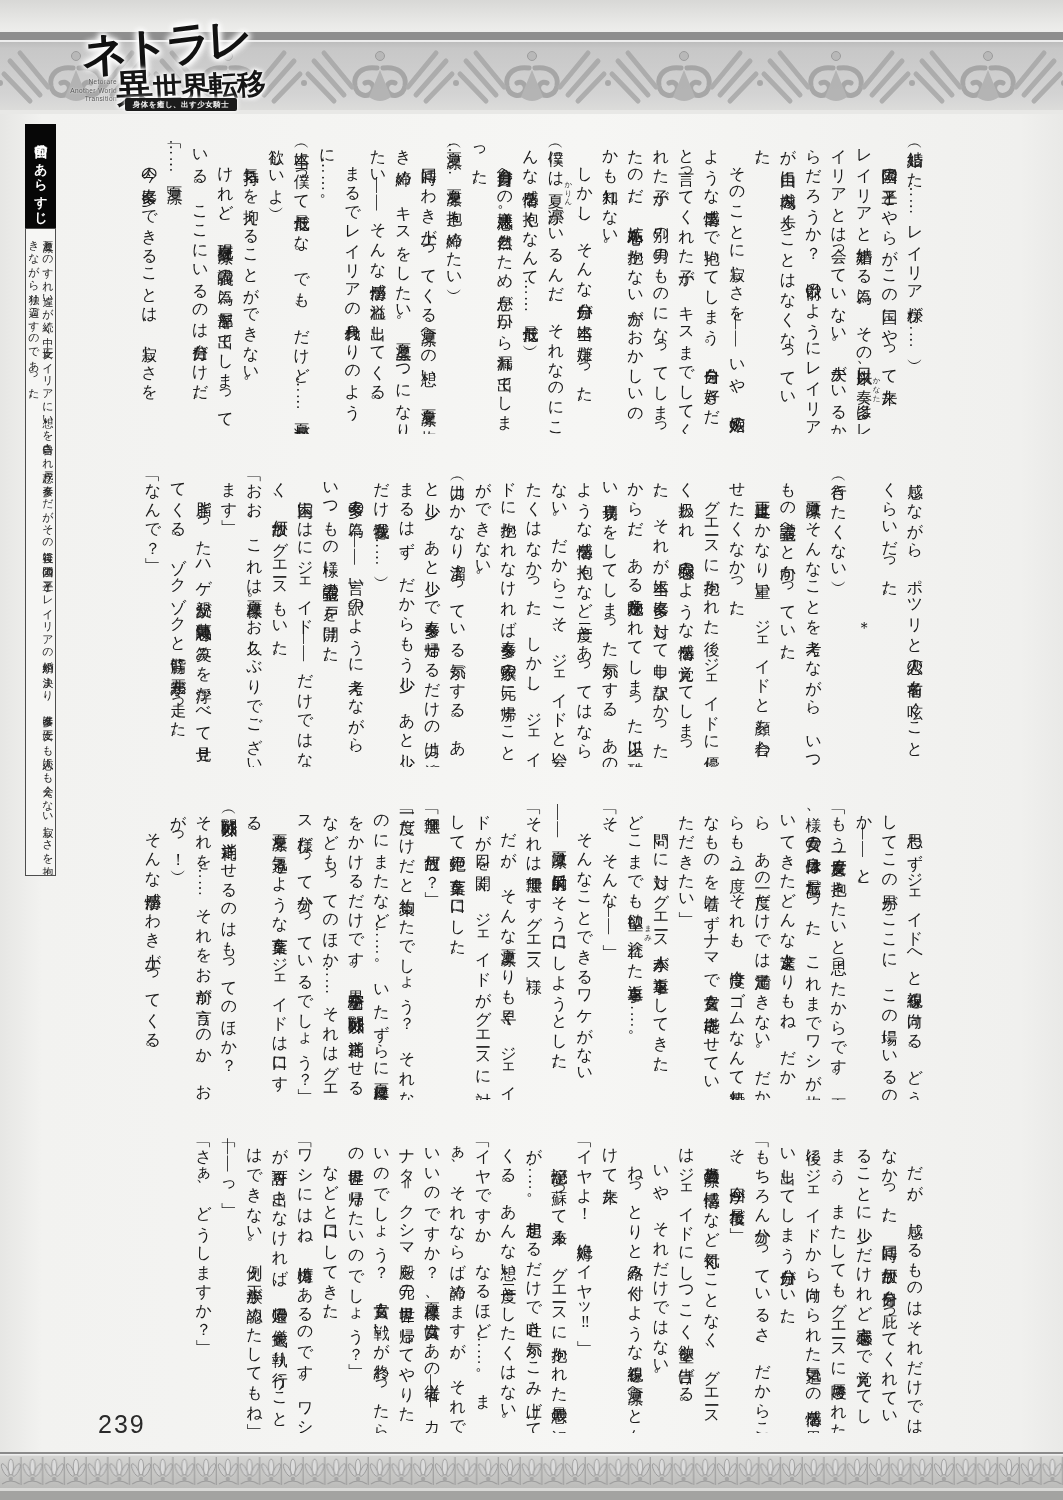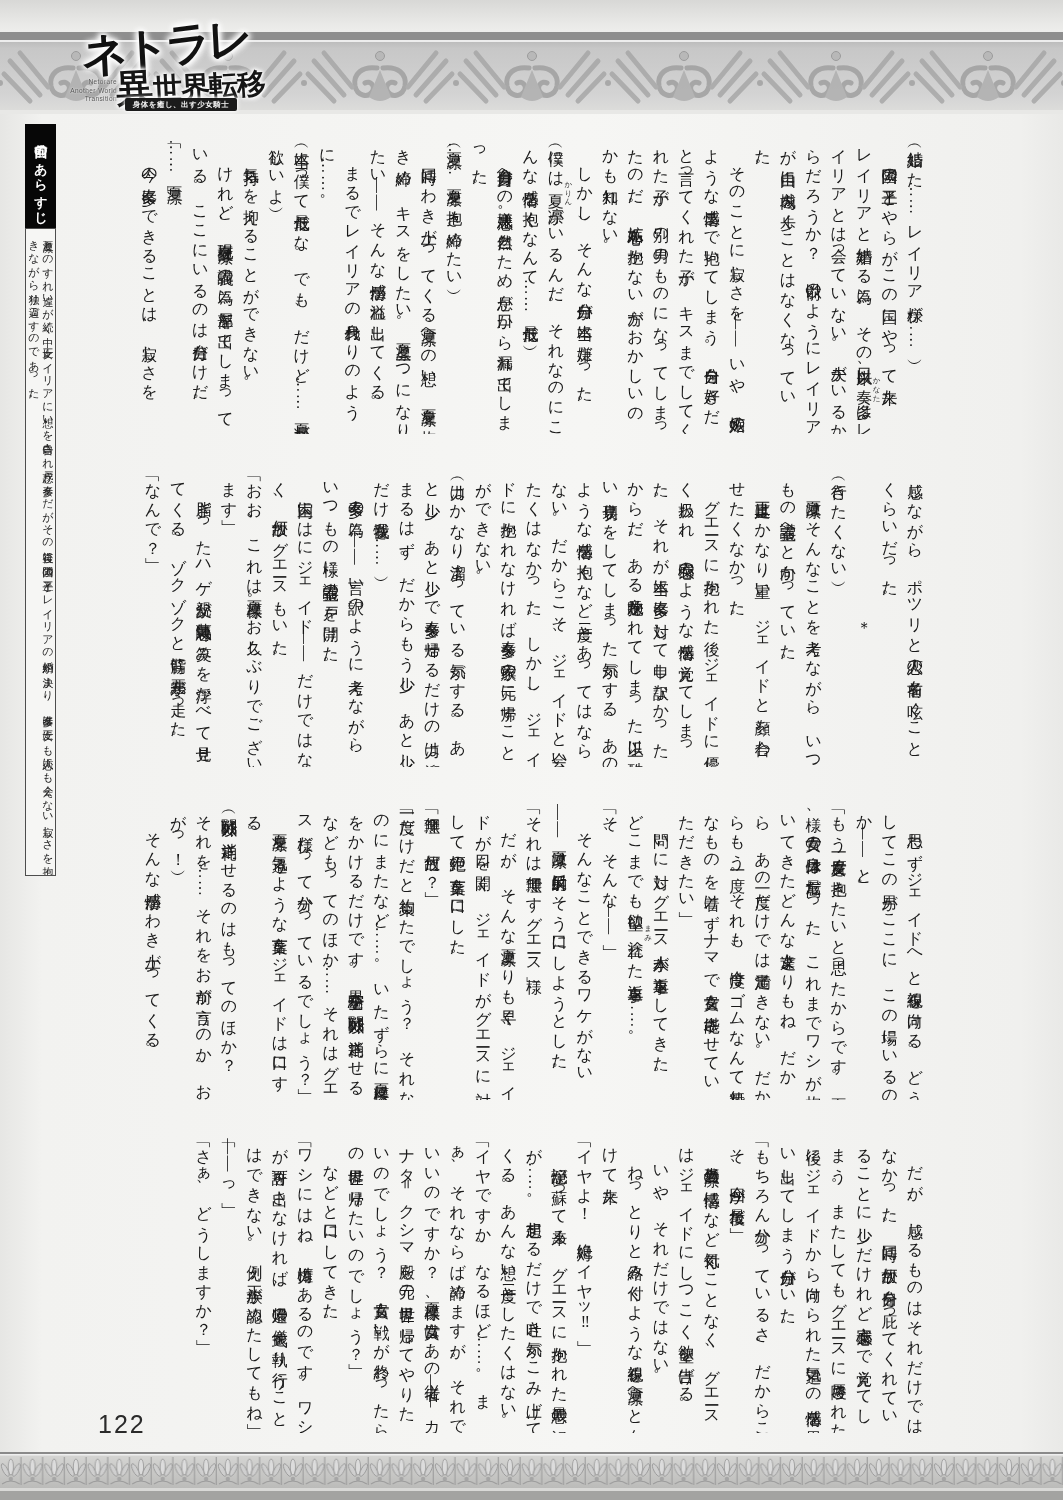--- a/index.html
+++ b/index.html
@@ -183,21 +183,21 @@
     <p>　ねっとりと絡み付くような視線を夏凛へと向けて来た。</p>
     <p>「イヤよ！　絶対にイヤッ‼」</p>
     <p>　記憶が蘇って来る。グエースに抱かれた最悪の記憶が……。想起するだけで吐き気がこみ上げてくる。あんな想い二度としたくはない。</p>
     <p>「イヤですか。なるほど……。まぁ、それならば諦めますが。それでいいのですか？　夏凛様、貴女はあの従者――カナタ＝クシマ殿を元の世界に帰してやりたいのでしょう？　貴女も戦いが終わったら元の世界に帰りたいのでしょう？」</p>
     <p>　などと口にしてきた。</p>
     <p>「ワシにはね。権力はあるのです。ワシが許可を出さなければ、帰還の儀式を執り行うことはできない。例え王族が認めたしてもね」</p>
     <p>「――っ」</p>
     <p>「さぁ、どうしますか？」</p>
   </div>
 
-<div class="page-number">122</div>
+<div class="page-number">239</div>
 
 <svg class="border-svg border-bottom" width="1063" height="48" viewBox="0 0 1063 48" aria-hidden="true">
   <defs>
     <linearGradient id="bg2" x1="0" y1="0" x2="0" y2="1">
       <stop offset="0" stop-color="#d7d7d5"></stop>
       <stop offset="0.5" stop-color="#c5c5c3"></stop>
       <stop offset="1" stop-color="#b1b1af"></stop>
     </linearGradient>
     <pattern id="bp" width="21.7" height="38" x="0" y="3" patternUnits="userSpaceOnUse">
       <rect x="20.4" y="2" width="1.1" height="28" fill="#9b9b9b"></rect>

